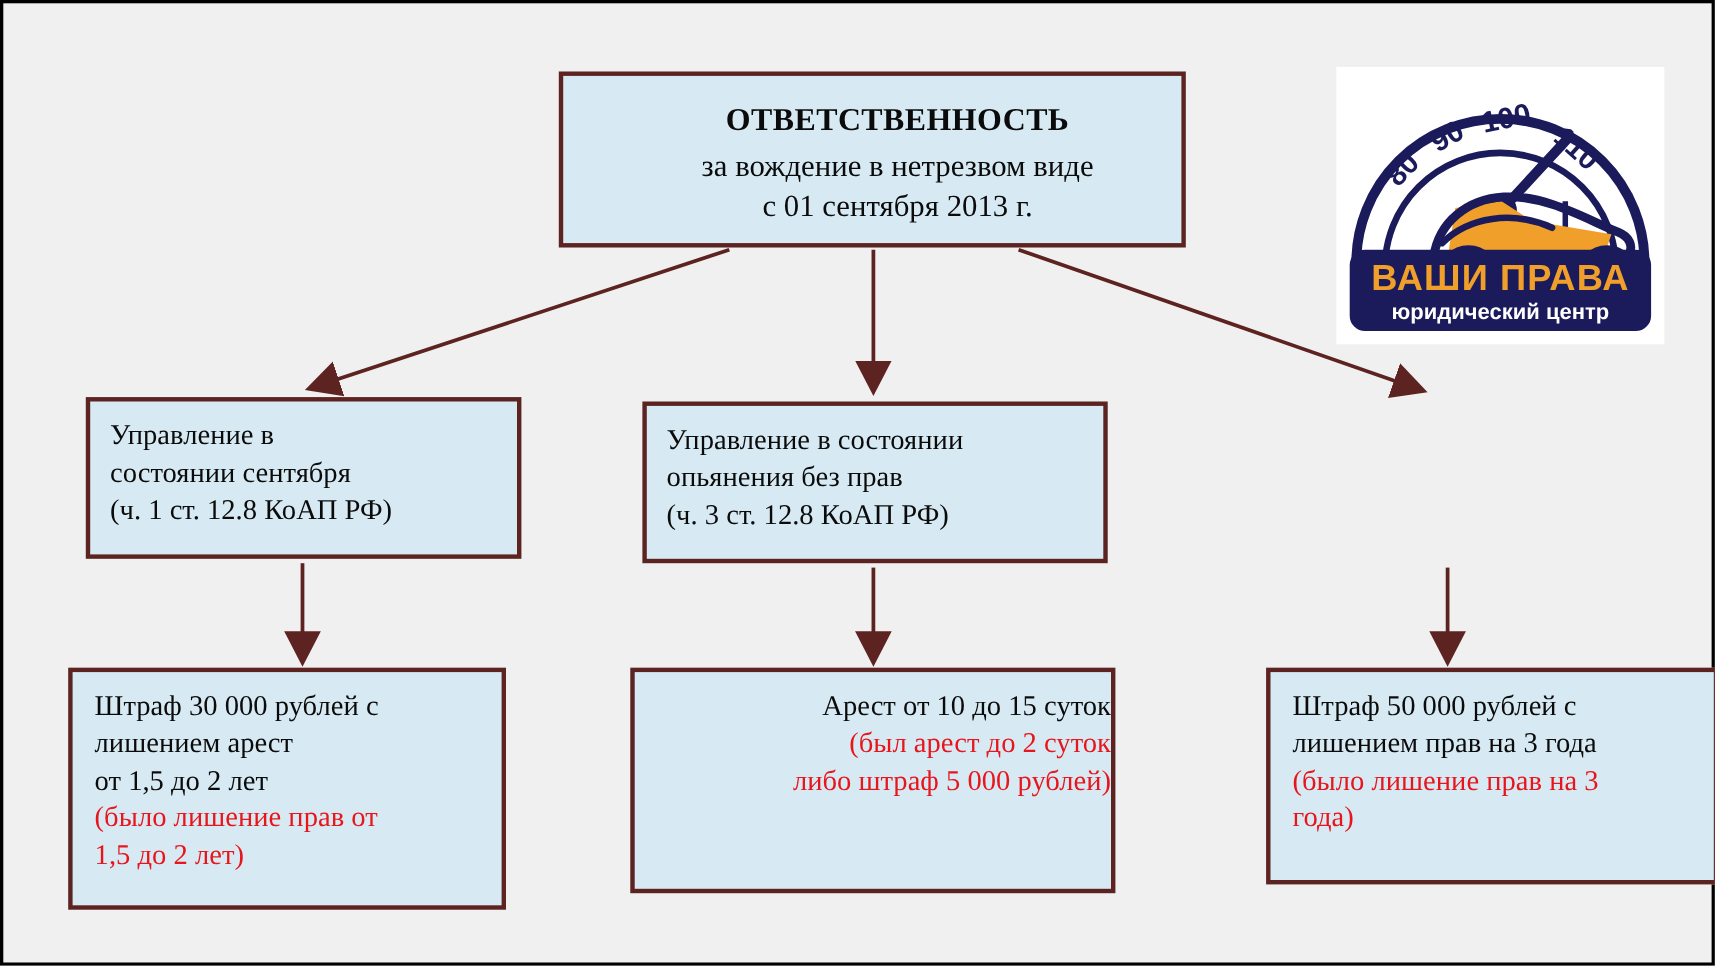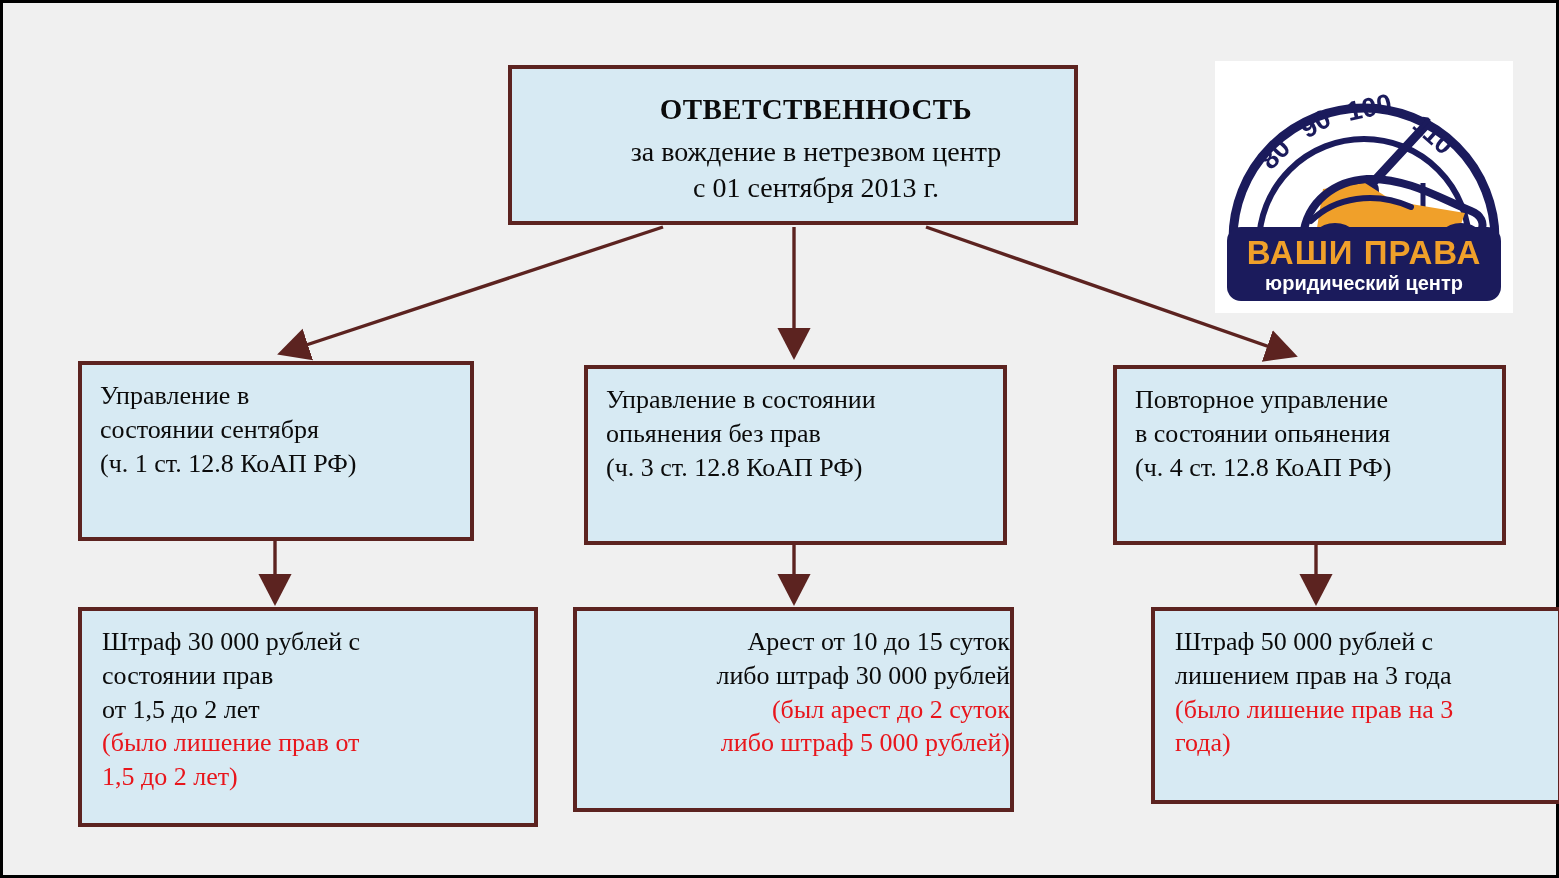--- a/index.html
+++ b/index.html
@@ -36,28 +36,28 @@
     padding-top:22px;
     font-size:28px;
   }
   #title-box .t1{
     display:block;font-weight:bold;font-size:29px;letter-spacing:.4px;
     margin-bottom:5px;
   }
   #title-box .t2,#title-box .t3{display:block;font-size:28px;}
 
   
-  .mid{height:180px;font-size:26px;padding:14px 0 0 18px;}
+  .mid{height:147px;font-size:26px;padding:14px 0 0 18px;}
   #mid-1{left:75px;top:358px;width:396px;}
   #mid-2{left:581px;top:362px;width:423px;}
   #mid-3{left:1110px;top:362px;width:393px;}
 
   
   .bot{font-size:26px;padding:14px 0 0 20px;}
-  #bot-1{left:75px;top:604px;width:460px;height:220px;}
+  #bot-1{left:59px;top:604px;width:398px;height:220px;}
   #bot-2{left:570px;top:604px;width:441px;height:205px;text-align:right;}
   #bot-3{left:1148px;top:604px;width:411px;height:197px;}
 
   
   #arrows{position:absolute;left:0;top:0;width:1559px;height:878px;pointer-events:none;}
 
   
   #logo-card{
     position:absolute;left:1212px;top:58px;width:298px;height:252px;
     background:#ffffff;
@@ -82,53 +82,47 @@
 
     <line x1="923" y1="224" x2="1290" y2="352" stroke="#5c2320" stroke-width="3.4" marker-end="url(#ah)"></line>
 
     <line x1="272" y1="509" x2="272" y2="598" stroke="#5c2320" stroke-width="3.4" marker-end="url(#ah)"></line>
     <line x1="791" y1="513" x2="791" y2="598" stroke="#5c2320" stroke-width="3.4" marker-end="url(#ah)"></line>
     <line x1="1313" y1="513" x2="1313" y2="598" stroke="#5c2320" stroke-width="3.4" marker-end="url(#ah)"></line>
   </svg>
 
   <div id="title-box" class="flow-box">
     <span class="t1">ОТВЕТСТВЕННОСТЬ</span>
-    <span class="t2">за вождение в нетрезвом центр</span>
+    <span class="t2">за вождение в нетрезвом виде</span>
     <span class="t3">с 01 сентября 2013 г.</span>
   </div>
 
   <div id="mid-1" class="flow-box mid">
     <span class="ln">Управление в</span>
     <span class="ln">состоянии сентября</span>
     <span class="ln">(ч. 1 ст. 12.8 КоАП РФ)</span>
   </div>
 
   <div id="mid-2" class="flow-box mid">
     <span class="ln">Управление в состоянии</span>
     <span class="ln">опьянения без прав</span>
     <span class="ln">(ч. 3 ст. 12.8 КоАП РФ)</span>
   </div>
 
-  <div id="mid-3" class="flow-box mid">
-    <span class="ln">Повторное управление</span>
-    <span class="ln">в состоянии опьянения</span>
-    <span class="ln">(ч. 4 ст. 12.8 КоАП РФ)</span>
-  </div>
 
   <div id="bot-1" class="flow-box bot">
     <span class="ln">Штраф 30 000 рублей с</span>
-    <span class="ln">состоянии прав</span>
+    <span class="ln">лишением арест</span>
     <span class="ln">от 1,5 до 2 лет</span>
     <span class="ln red">(было лишение прав от</span>
     <span class="ln red">1,5 до 2 лет)</span>
   </div>
 
   <div id="bot-2" class="flow-box bot">
     <span class="ln">Арест от 10 до 15 суток</span>
-    <span class="ln">либо штраф 30 000 рублей</span>
     <span class="ln red">(был арест до 2 суток</span>
     <span class="ln red">либо штраф 5 000 рублей)</span>
   </div>
 
   <div id="bot-3" class="flow-box bot">
     <span class="ln">Штраф 50 000 рублей с</span>
     <span class="ln">лишением прав на 3 года</span>
     <span class="ln red">(было лишение прав на 3</span>
     <span class="ln red">года)</span>
   </div>

